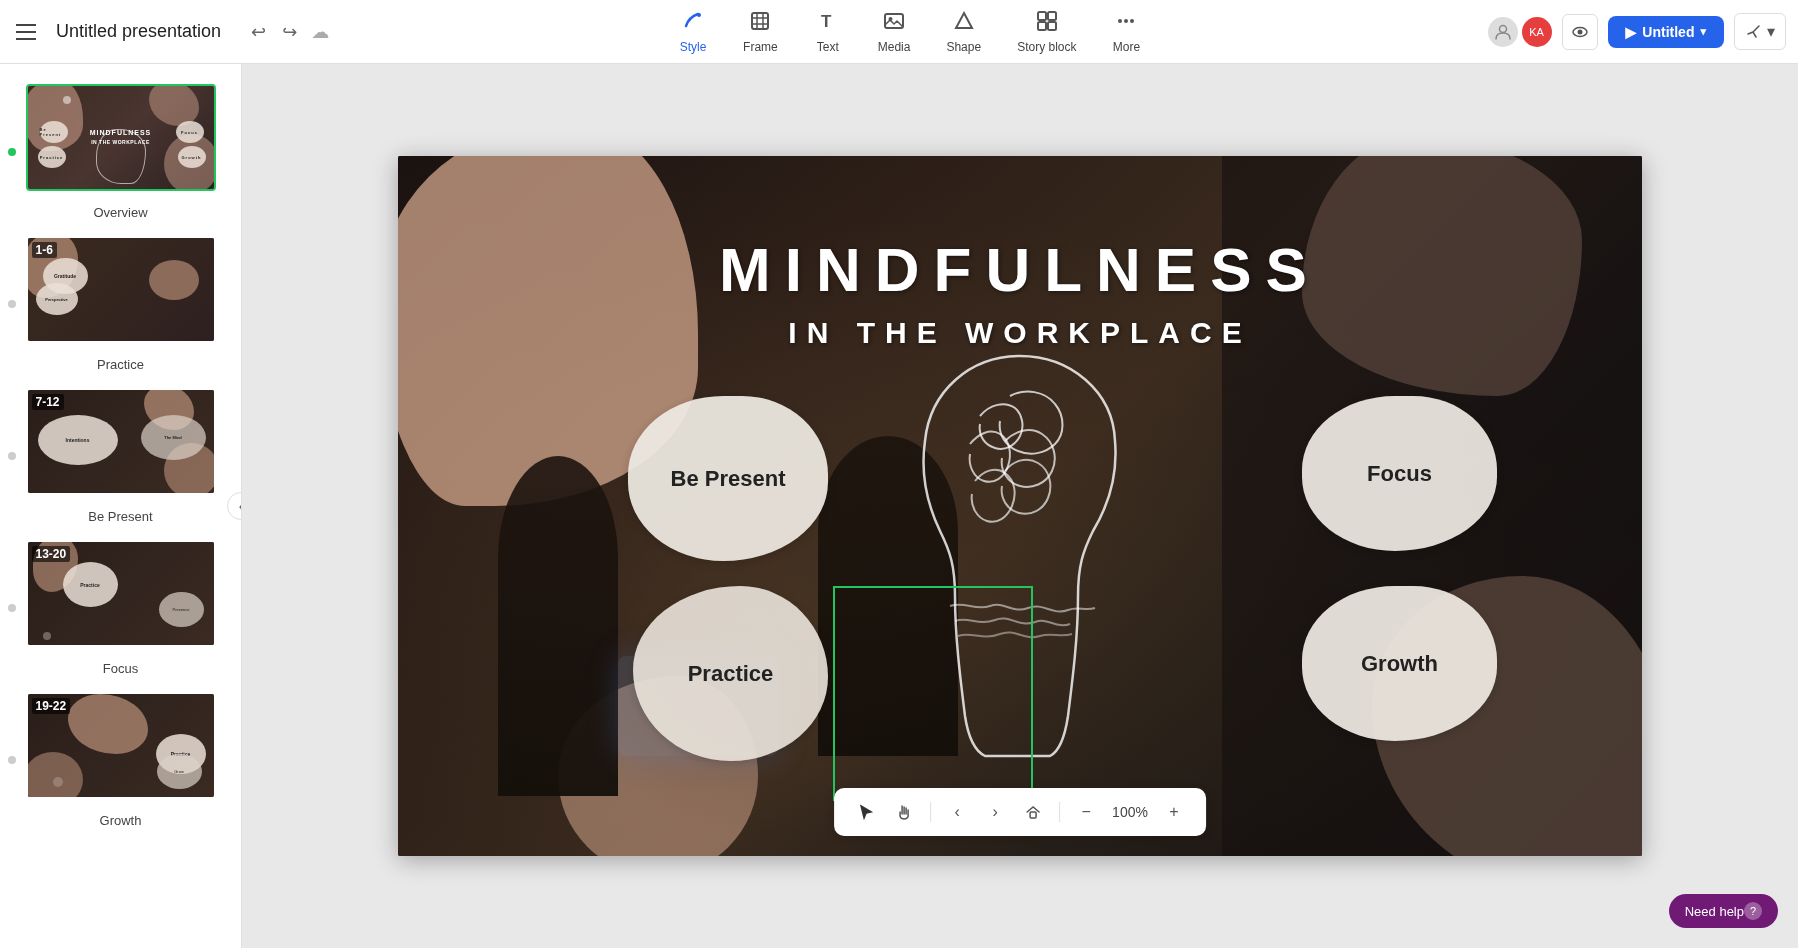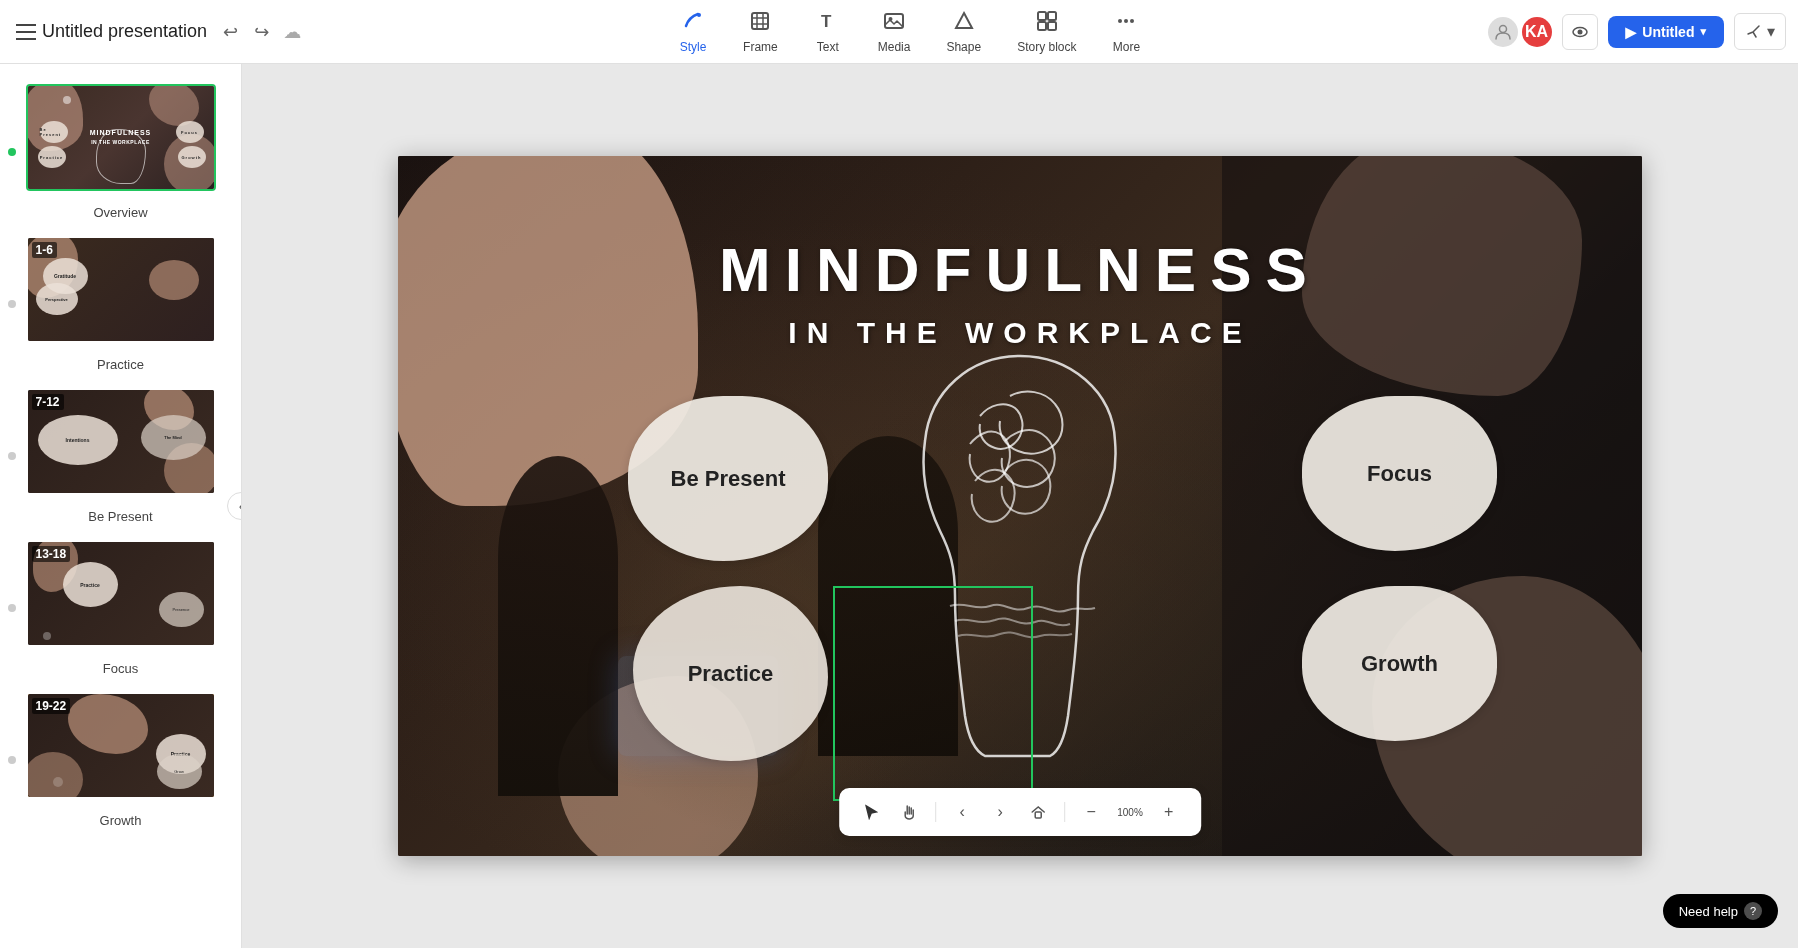--- a/index.html
+++ b/index.html
@@ -14,21 +14,21 @@
       align-items: center;
       padding: 0 12px;
       gap: 0;
       flex-shrink: 0;
       position: relative;
       z-index: 10;
     }
     .toolbar-left {
       display: flex;
       align-items: center;
-      gap: 2px;
+      gap: 16px;
       min-width: 320px;
     }
     .hamburger-icon {
       width: 28px; height: 28px;
       display: flex; flex-direction: column; justify-content: center; gap: 5px;
       cursor: pointer; padding: 4px;
     }
     .hamburger-icon span {
       display: block; width: 20px; height: 2px; background: #444;
     }
@@ -73,21 +73,21 @@
       display: flex;
       align-items: center;
       gap: 10px;
       min-width: 260px;
       justify-content: flex-end;
     }
     .avatar-group {
       display: flex; align-items: center; gap: 4px;
     }
     .avatar-person { width: 30px; height: 30px; border-radius: 50%; background: #ddd; display: flex; align-items: center; justify-content: center; font-size: 14px; color: #888; }
-    .avatar-user { width: 30px; height: 30px; border-radius: 50%; background: #e53e3e; display: flex; align-items: center; justify-content: center; font-size: 16px; color: #fff; font-weight: 700; }
+    .avatar-user { width: 30px; height: 30px; border-radius: 50%; background: #e53e3e; display: flex; align-items: center; justify-content: center; font-size: 11px; color: #fff; font-weight: 400; }
     .eye-btn {
       width: 36px; height: 36px; background: none; border: 1px solid #ddd; border-radius: 6px; cursor: pointer; display: flex; align-items: center; justify-content: center; font-size: 16px; color: #555;
     }
     .present-btn {
       background: #2563eb; color: #fff; border: none; border-radius: 8px; padding: 8px 18px; font-size: 14px; font-weight: 600; cursor: pointer; display: flex; align-items: center; gap: 6px;
     }
     .present-btn .caret { font-size: 11px; }
     .share-btn {
       background: none; border: 1px solid #ddd; border-radius: 6px; padding: 8px 10px; cursor: pointer; font-size: 16px; color: #555; display: flex; align-items: center; gap: 4px;
     }
@@ -339,37 +339,37 @@
       box-shadow: 0 2px 10px rgba(0,0,0,0.15);
       z-index: 30;
     }
     .bottom-btn {
       width: 32px; height: 32px;
       background: none; border: none; cursor: pointer;
       display: flex; align-items: center; justify-content: center;
       font-size: 16px; color: #555; border-radius: 5px;
     }
     .bottom-divider { width: 1px; height: 20px; background: #e0e0e0; margin: 0 4px; }
-    .zoom-text { font-size: 10px; color: #444; padding: 0 4px; }
+    .zoom-text { font-size: 14px; color: #444; padding: 0 4px; }
 
     
     .need-help {
       position: absolute;
       bottom: 20px;
       right: 20px;
-      background: #000000;
+      background: #701a75;
       color: #fff;
       border: none;
       border-radius: 20px;
       padding: 8px 16px;
       font-size: 13px;
       cursor: pointer;
       display: flex;
       align-items: center;
-      gap: 6px;
+      gap: 0;
       z-index: 40;
     }
 
     
     .collapse-btn {
       position: absolute;
       right: -14px;
       top: 50%;
       transform: translateY(-50%);
       width: 28px; height: 28px;
@@ -574,21 +574,21 @@
       </div>
       <span class="slide-label">Be Present</span>
     </div>
 
     <div class="slide-item">
       <div class="slide-dot"></div>
       <div class="slide-thumb">
         <div class="thumb-focus">
           <div style="position:absolute;top:0;left:0;width:100%;height:100%;background:linear-gradient(135deg,#2a1e1a 0%,#3a2a22 100%);"></div>
           <div style="position:absolute;top:-5px;left:5px;width:45px;height:55px;background:rgba(200,155,130,0.6);border-radius:50% 40% 60% 40%;"></div>
-          <div class="mini-badge">13-18</div>
+          <div class="mini-badge">13-20</div>
           <div style="position:absolute;top:20px;left:35px;width:55px;height:45px;background:rgba(235,225,215,0.85);border-radius:50%;display:flex;align-items:center;justify-content:center;font-size:5px;font-weight:700;color:#222;">Practice</div>
           <div style="position:absolute;top:50px;right:10px;width:45px;height:35px;background:rgba(220,210,200,0.7);border-radius:50%;display:flex;align-items:center;justify-content:center;font-size:4px;color:#222;">Presence</div>
           <div style="position:absolute;bottom:5px;left:15px;width:8px;height:8px;background:rgba(255,255,255,0.3);border-radius:50%;"></div>
         </div>
       </div>
       <span class="slide-label">Focus</span>
     </div>
 
     <div class="slide-item">
       <div class="slide-dot"></div>

